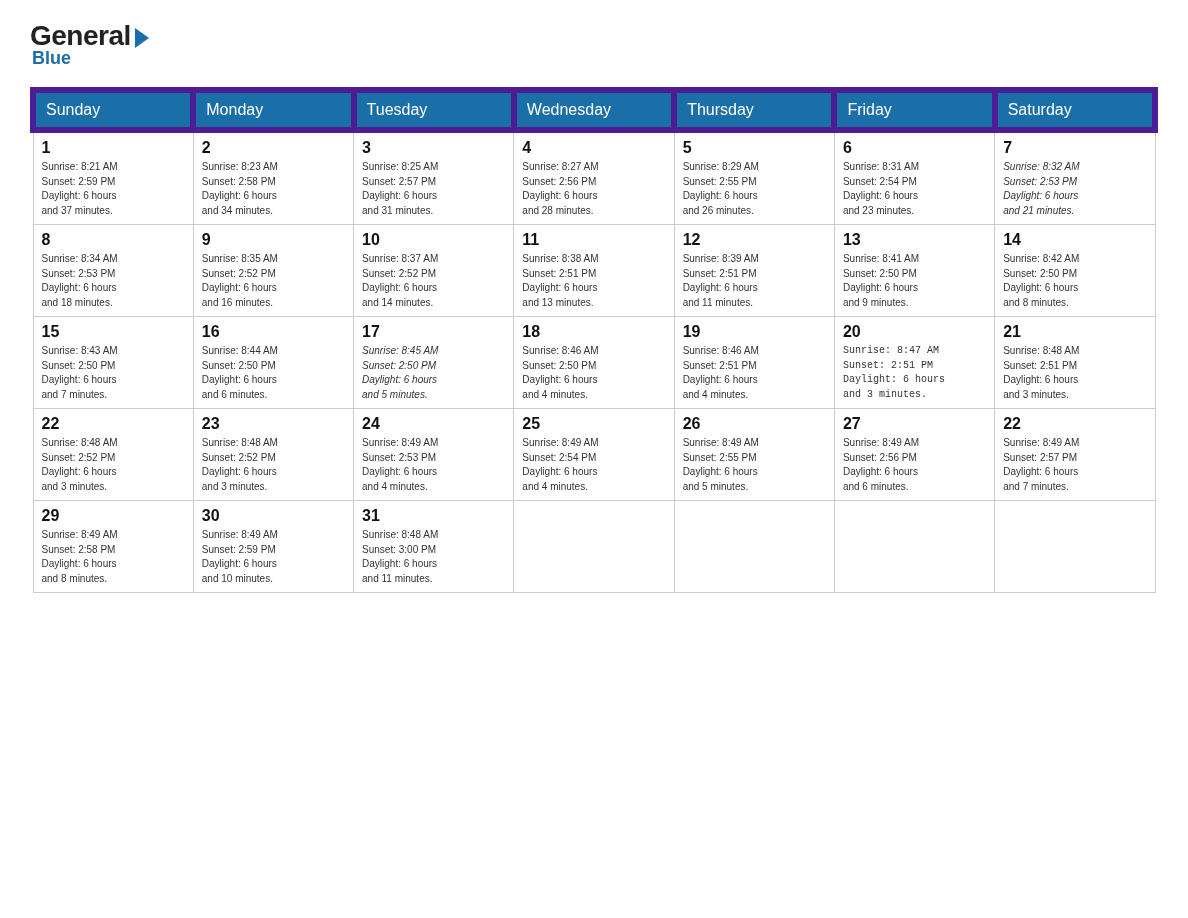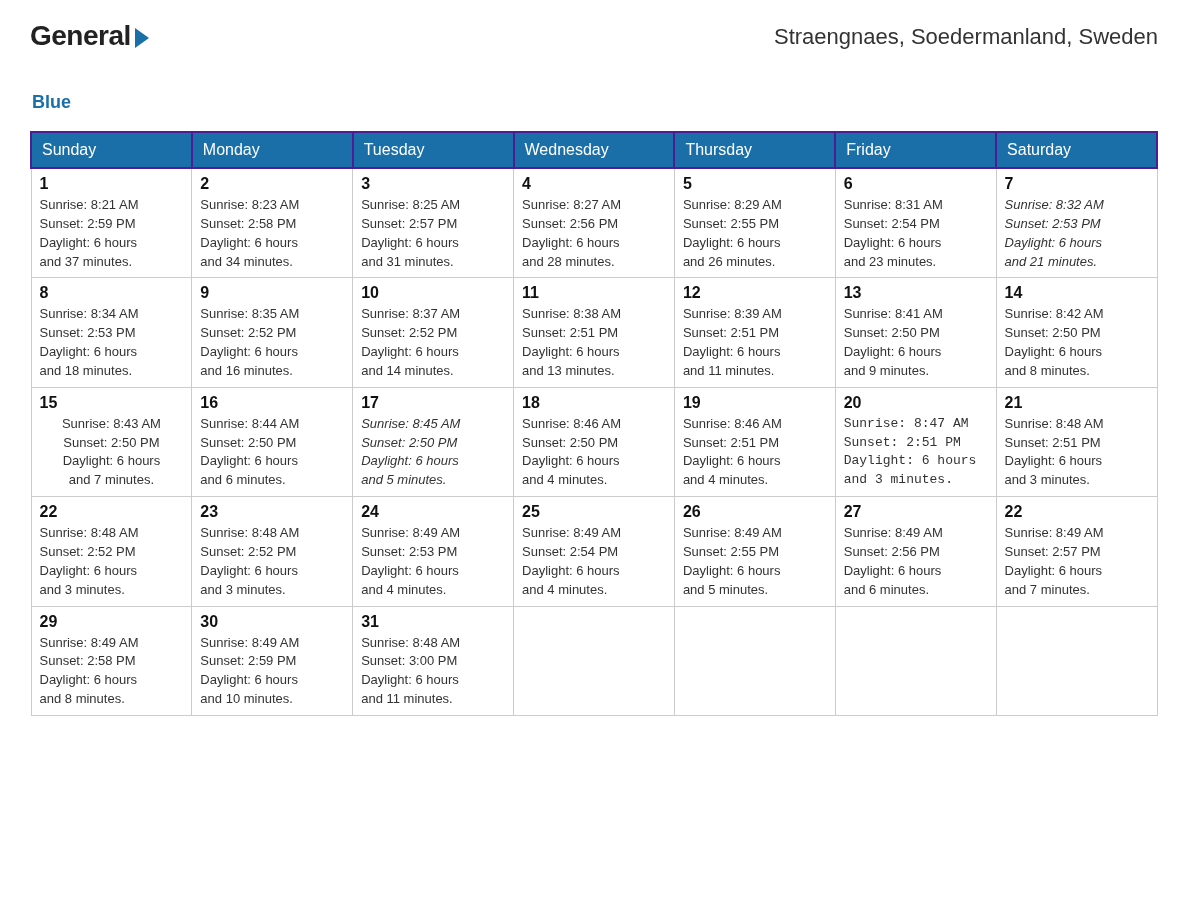--- a/index.html
+++ b/index.html
@@ -14,21 +14,20 @@
     .header {
       display: flex;
       justify-content: space-between;
       align-items: flex-start;
       margin-bottom: 18px;
     }
     .logo {
       display: flex;
       flex-direction: column;
       align-items: flex-start;
-      gap: 44px;
     }
     .logo-top {
       display: flex;
       align-items: center;
     }
     .logo-general {
       font-size: 28px;
       font-weight: bold;
       color: #222;
       letter-spacing: -0.5px;
@@ -68,38 +67,38 @@
       border-collapse: collapse;
       border: 1px solid #aaa;
     }
     .calendar th {
       background: #1a6fa8;
       color: #fff;
       font-size: 16px;
       font-weight: normal;
       padding: 8px 10px;
       text-align: left;
-      border: 2px solid #4c1d95;
+      border: 6px solid #4c1d95;
     }
     .calendar td {
       vertical-align: top;
       border: 1px solid #ccc;
       padding: 6px 8px;
       width: 14.28%;
       min-height: 90px;
     }
     .day-number {
       font-size: 16px;
       font-weight: bold;
       color: #111;
       display: block;
       margin-bottom: 3px;
     }
     .day-info {
-      font-size: 13px;
+      font-size: 10px;
       color: #333;
       line-height: 1.45;
     }
     .empty-cell {
       background: #fff;
     }
     tr:last-child td {
       min-height: 80px;
     }
   </style>
@@ -110,21 +109,20 @@
   <div class="logo">
     <div class="logo-top">
       <span class="logo-general">General</span>
       <div class="logo-arrow"></div>
     </div>
     <div style="display:flex; align-items:flex-start;">
       <span class="logo-bottom">Blue</span>
     </div>
   </div>
   <div class="title-area">
-    <div class="location-title">Straengnaes, Soedermanland, Sweden</div>
   </div>
 </div>
 
 <table class="calendar">
   <thead>
     <tr>
     <th>Sunday</th>
         <th>Monday</th>
         <th>Tuesday</th>
         <th>Wednesday</th>
@@ -232,21 +230,21 @@
           <span class="day-number">14</span>
           <div class="day-info" style="white-space: pre-line;">Sunrise: 8:42 AM
 Sunset: 2:50 PM
 Daylight: 6 hours
 and 8 minutes.</div>
         </td>
       </tr>
       <tr>
         <td>
           <span class="day-number">15</span>
-          <div class="day-info" style="white-space: pre-line; text-align: center;">Sunrise: 8:43 AM
+          <div class="day-info" style="white-space: pre-line;">Sunrise: 8:43 AM
 Sunset: 2:50 PM
 Daylight: 6 hours
 and 7 minutes.</div>
         </td>
         <td>
           <span class="day-number">16</span>
           <div class="day-info" style="white-space: pre-line;">Sunrise: 8:44 AM
 Sunset: 2:50 PM
 Daylight: 6 hours
 and 6 minutes.</div>

